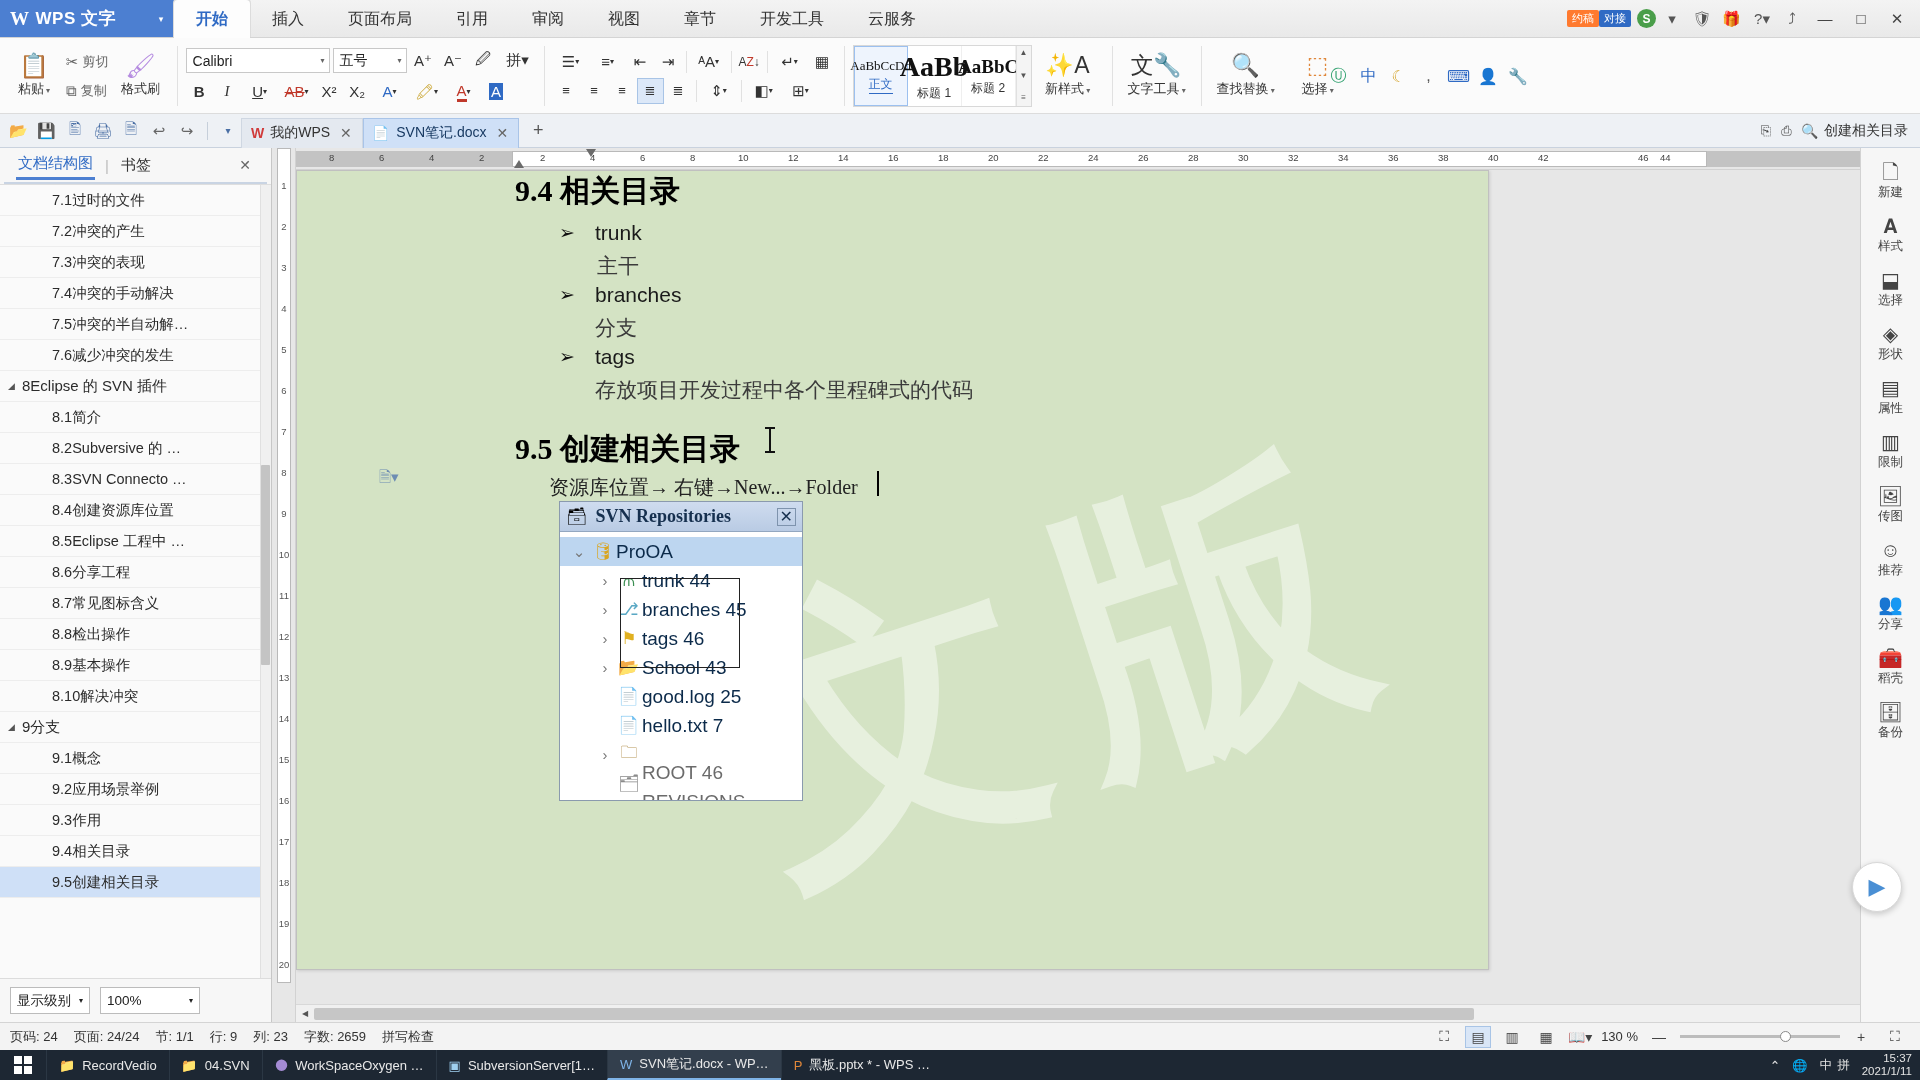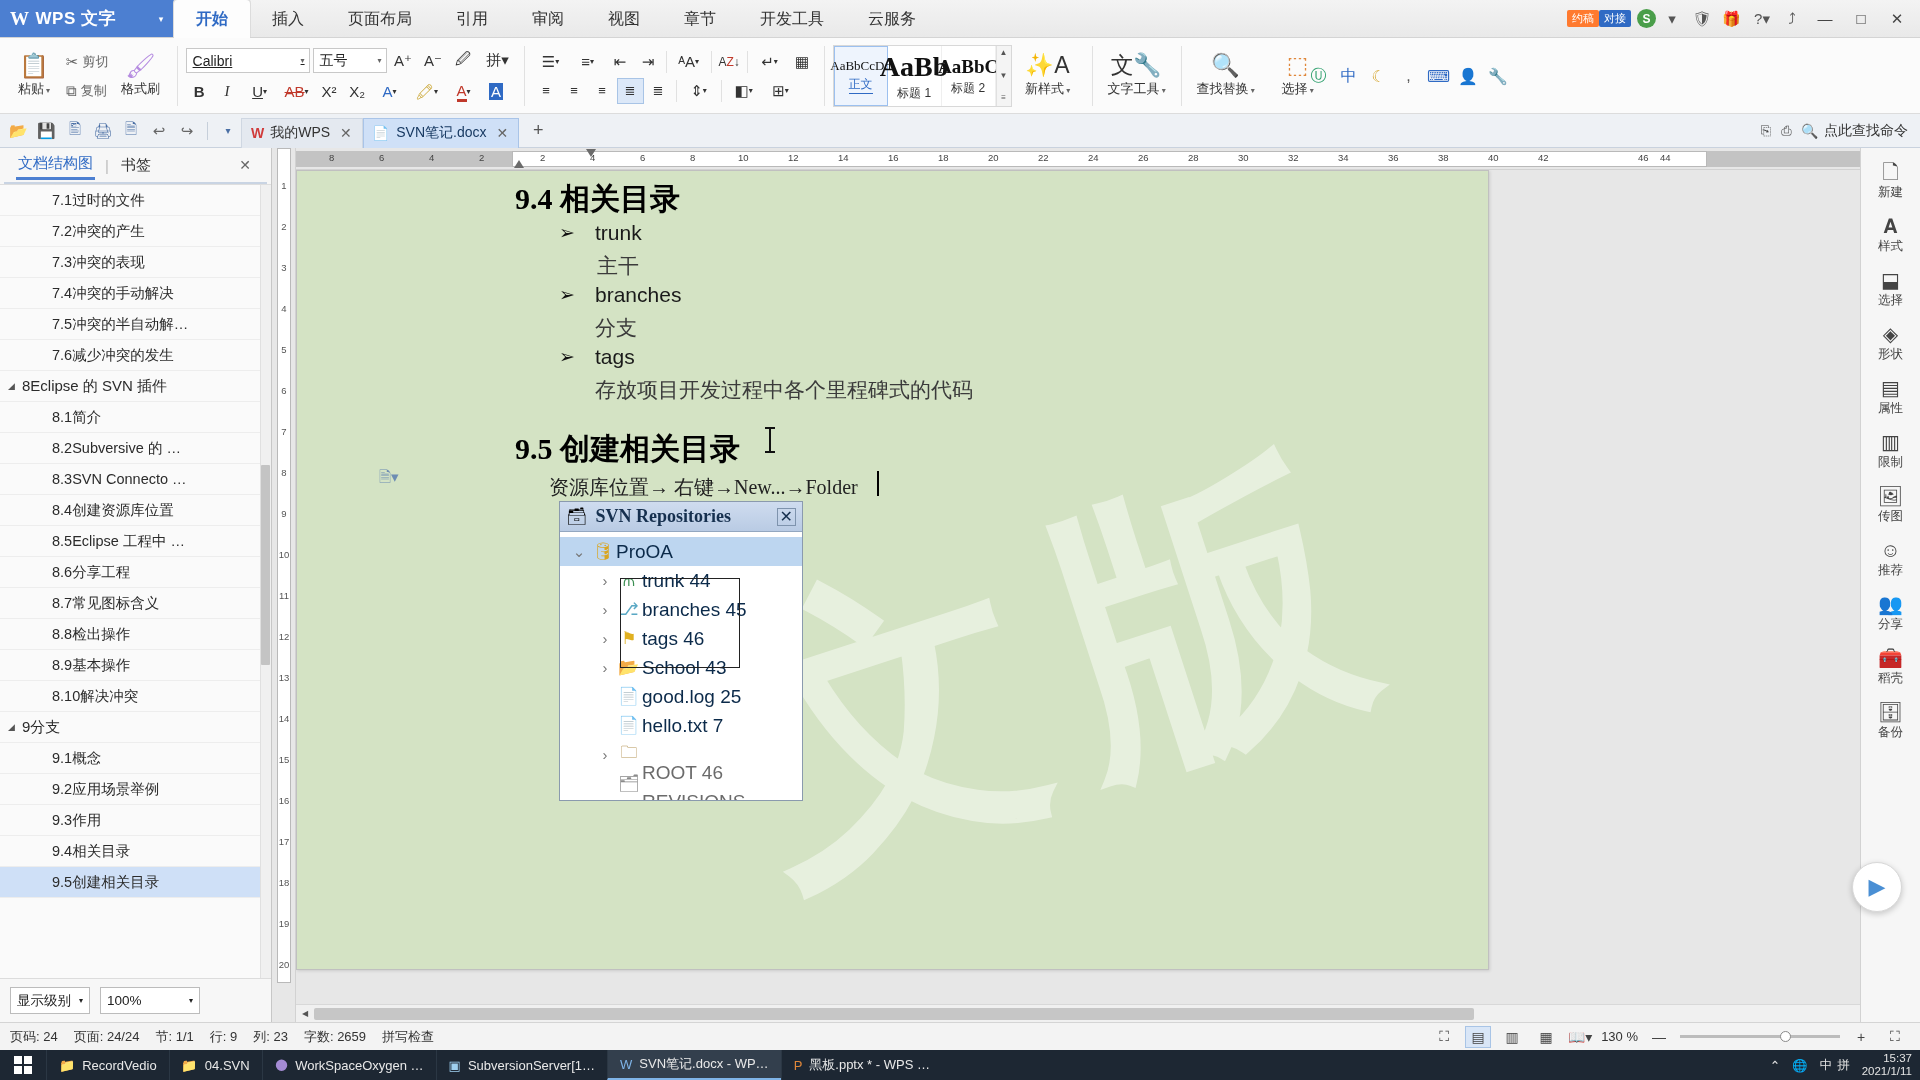--- a/index.html
+++ b/index.html
@@ -90,21 +90,21 @@
   .sm-btn .glyph { font-size: 15px; }
 
   .font-row { display: flex; align-items: center; gap: 3px; }
   .combo {
     border: 1px solid #c8c8c8; background: #fff; height: 25px;
     display: flex; align-items: center; padding: 0 4px 0 6px;
     font-size: 14px; color: #222;
   }
   .combo .cv { flex: 1; }
   .combo .ca { font-size: 8px; color: #666; margin-left: 6px; }
-  .fname { width: 124px; text-decoration: underline; }
+  .fname { width: 144px; }
   .fsize { width: 74px; }
   .tbtn {
     width: 27px; height: 26px; display: flex; align-items: center;
     justify-content: center; font-size: 15px; color: #333;
   }
   .tbtn.wide { width: 36px; }
   .fmt-row2 { display: flex; align-items: center; gap: 1px; margin-top: 3px; }
   .font-col { display: flex; flex-direction: column; gap: 2px; }
 
   .para-grid { display: flex; flex-direction: column; gap: 3px; }
@@ -736,21 +736,21 @@
       <span>SVN笔记.docx</span>
       <span class="x">✕</span>
     </div>
     <div class="newtab">+</div>
 
     <div class="tabbar-right">
       <span>⎘</span>
       <span>⎙</span>
       <span class="findcmd">
         <span>🔍</span>
-        <span>点此查找命令</span>
+        <span>创建相关目录</span>
       </span>
     </div>
   </div>
 
   <div class="workarea">
 
     <div class="navpane">
       <div class="nav-head">
         <span class="nh active">文档结构图</span>
         <span class="vbar">|</span>
@@ -923,21 +923,21 @@
       <div class="hr-tick" style="left:1364px">44</div>
       <div class="hr-tick" style="left:1342px">46</div>
       <div class="hr-indent" style="left:290px;top:1px;border-top:8px solid #6b6b6b"></div>
       <div class="hr-indent" style="left:218px;top:12px;border-bottom:8px solid #6b6b6b"></div>
     </div>
 
     <div class="docarea">
       <div class="page">
         <div class="wm">文 版</div>
 
-        <div class="h2title" style="left:218px;top:8px">9.4  相关目录</div>
+        <div class="h2title" style="left:218px;top:0">9.4  相关目录</div>
 
         <div class="bullet-mark" style="left:262px;top:50px">➢</div>
         <div class="bullet-line" style="left:298px;top:50px">trunk</div>
         <div class="cn-line" style="left:300px;top:81px">主干</div>
 
         <div class="bullet-mark" style="left:262px;top:112px">➢</div>
         <div class="bullet-line" style="left:298px;top:112px">branches</div>
         <div class="cn-line" style="left:298px;top:143px">分支</div>
 
         <div class="bullet-mark" style="left:262px;top:174px">➢</div>

